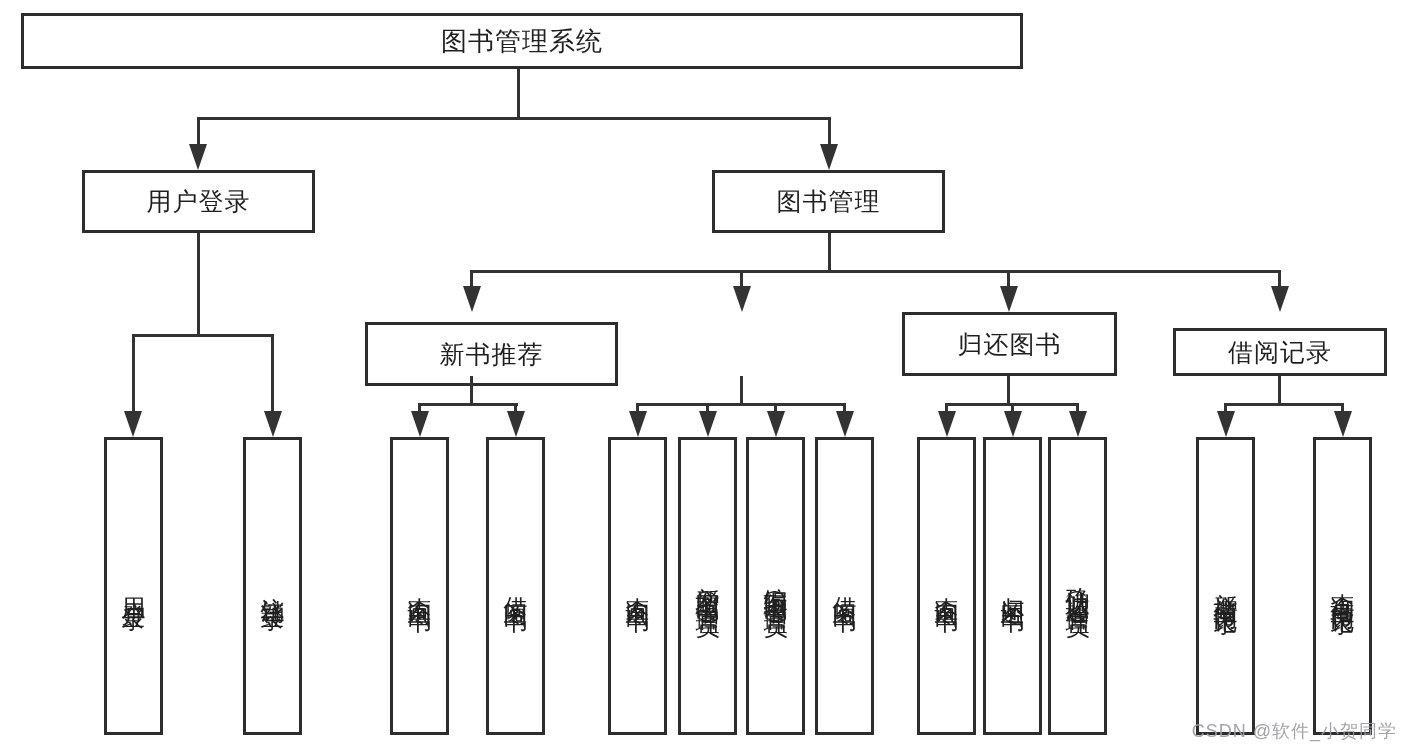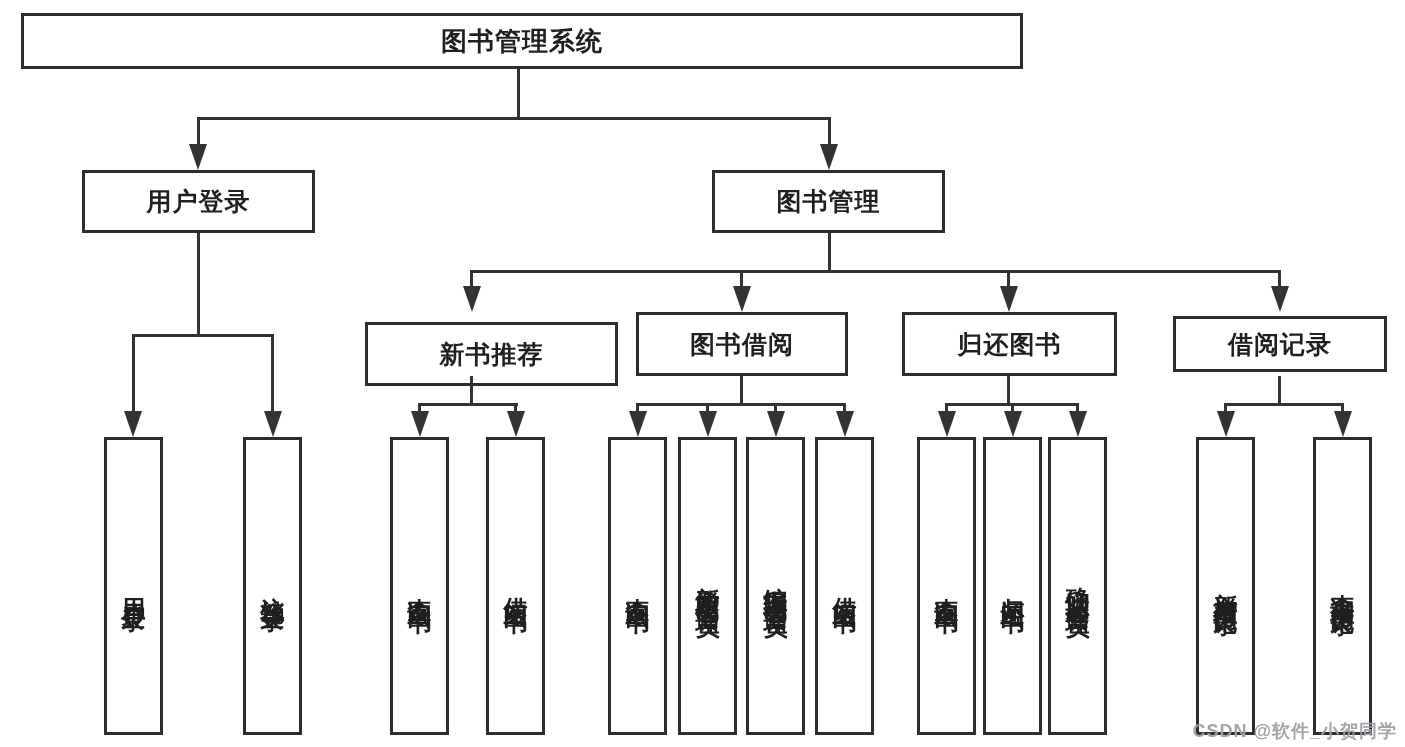--- a/index.html
+++ b/index.html
@@ -2,21 +2,20 @@
 <html><head>
 <meta charset="utf-8">
 <style>
   html,body{margin:0;padding:0;background:#ffffff;}
   .canvas{
     position:relative;
     width:1405px;height:747px;
     background:#ffffff;
     font-family:"Liberation Sans","DejaVu Sans",sans-serif;
     overflow:hidden;
-    font-weight:bold;
   }
   
   .node{
     position:absolute;
     box-sizing:border-box;
     border:3px solid #2d2d2d;
     background:#ffffff;
     display:flex;
     align-items:center;
     justify-content:center;
@@ -71,27 +70,24 @@
   <div class="node" style="left:82px;top:170px;width:233px;height:63px">
     <span>用户登录</span>
   </div>
   <div class="node" style="left:712px;top:170px;width:233px;height:63px">
     <span>图书管理</span>
   </div>
 
   <div class="node" style="left:365px;top:322px;width:253px;height:64px">
     <span>新书推荐</span>
   </div>
-  <div class="node" style="left:636px;top:312px;width:212px;height:64px">
-    <span>图书借阅</span>
-  </div>
   <div class="node" style="left:902px;top:312px;width:215px;height:64px">
     <span>归还图书</span>
   </div>
-  <div class="node" style="left:1173px;top:316px;width:214px;height:56px">
+  <div class="node" style="left:1173px;top:328px;width:214px;height:48px">
     <span>借阅记录</span>
   </div>
 
   <div class="node vnode" style="left:104px;top:437px;width:59px;height:298px">
     <span>用户登录</span>
   </div>
   <div class="node vnode" style="left:243px;top:437px;width:59px;height:298px">
     <span>注销登录</span>
   </div>
 

